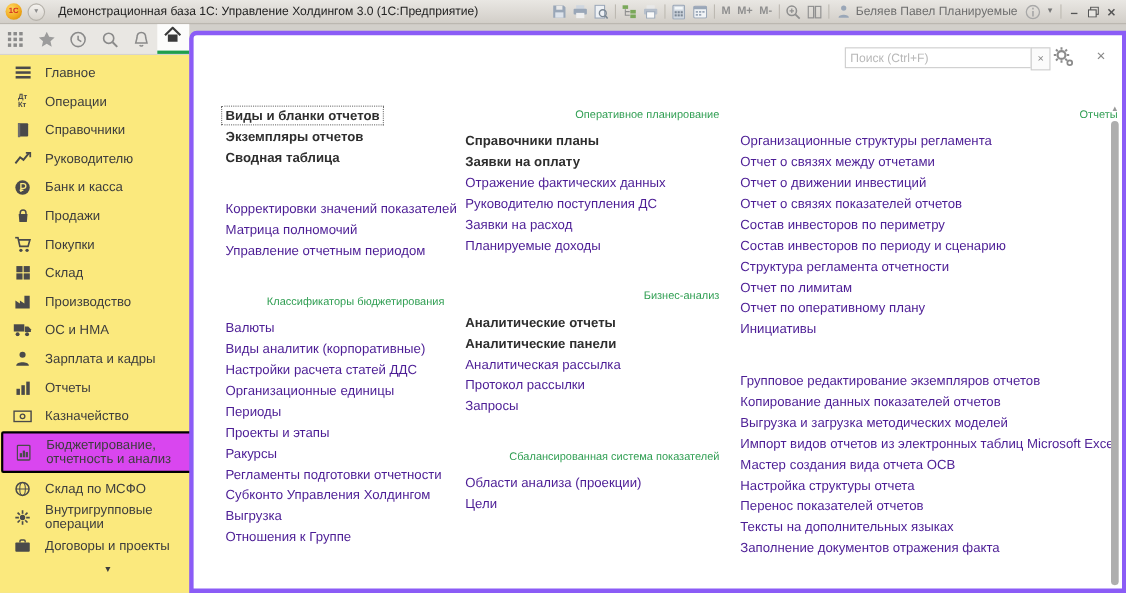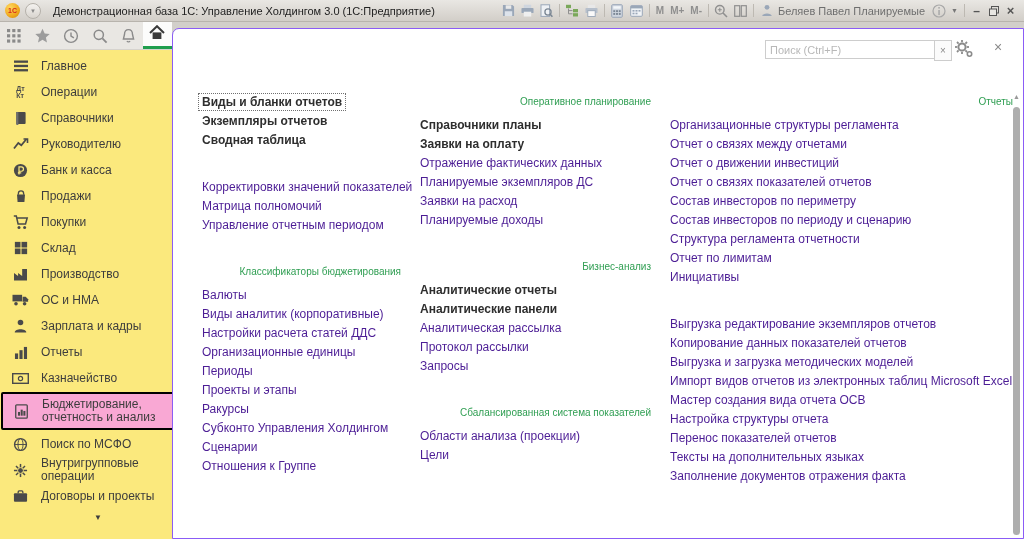--- a/index.html
+++ b/index.html
@@ -33,28 +33,28 @@
   .tab-home{width:29px;flex:0 0 29px;background:#fcfcfb;display:flex;align-items:center;
     justify-content:center;border-bottom:3px solid #1f9e4d;box-sizing:border-box;}
 
   
   .sidebar{position:absolute;top:50px;left:0;width:196px;bottom:0;background:#fbe97d;
     display:flex;flex-direction:column;padding-top:3px;box-sizing:border-box;}
   .sb-item{display:flex;align-items:center;gap:12px;padding:0 4px 0 12px;min-height:26px;
     font-size:12px;color:#3d3d3d;cursor:pointer;}
   .sb-item .sb-label{line-height:13px;}
   .sb-icon{width:17px;height:17px;flex:0 0 17px;display:flex;align-items:center;justify-content:center;}
-  .sb-item.selected{background:#f9a8d4;border:2px solid #000;border-radius:2px;
+  .sb-item.selected{background:#d946ef;border:2px solid #000;border-radius:2px;
     margin:1px 1px;min-height:34px;padding-left:10px;}
   .sb-more{text-align:center;color:#3d3d3d;font-size:8px;padding:4px 0;}
   .dtkt{font-size:7px;line-height:7px;font-weight:bold;color:#4a4a4a;text-align:left;}
 
   
   .panel{position:absolute;left:172px;top:28px;right:0;bottom:0;background:#fff;
-    border:1px solid #8b5cf6;border-radius:7px 0 0 0;box-sizing:border-box;}
+    border:4px solid #8b5cf6;border-radius:7px 0 0 0;box-sizing:border-box;}
   .search-wrap{position:absolute;left:592px;top:11px;display:flex;}
   .search-input{width:160px;height:17px;border:1px solid #cdcdcd;font-size:11px;
     padding:0 4px;color:#333;box-sizing:content-box;outline:none;
     font-family:"Liberation Sans","DejaVu Sans",sans-serif;}
   .search-input::placeholder{color:#b8b8b8;}
   .search-clear{width:16px;height:19px;border:1px solid #cdcdcd;margin-left:-1px;
     background:#fbfbfb;color:#8a8a8a;font-size:10px;display:flex;align-items:center;justify-content:center;}
   .panel-gear{position:absolute;left:779px;top:8px;width:24px;height:22px;
     display:flex;align-items:center;justify-content:center;}
   .panel-close{position:absolute;left:816px;top:9px;width:18px;height:18px;color:#8a8a8a;
@@ -394,21 +394,21 @@
         <span class="sb-label">Бюджетирование, отчетность и анализ</span>
       </div>
       <div class="sb-item">
         <span class="sb-icon">
           <svg width="15" height="15" viewBox="0 0 16 16">
             <circle cx="8" cy="8" r="6.3" fill="none" stroke="#4a4a4a" stroke-width="1.5"></circle>
             <ellipse cx="8" cy="8" rx="2.7" ry="6.3" fill="none" stroke="#4a4a4a" stroke-width="1"></ellipse>
             <line x1="1.7" y1="8" x2="14.3" y2="8" stroke="#4a4a4a" stroke-width="1"></line>
           </svg>
         </span>
-        <span class="sb-label">Поиск по МСФО</span>
+        <span class="sb-label">Склад по МСФО</span>
       </div>
       <div class="sb-item">
         <span class="sb-icon">
           <svg width="15" height="15" viewBox="0 0 16 16">
             <g stroke="#4a4a4a" stroke-width="1.6">
               <line x1="8" y1="1" x2="8" y2="15"></line>
               <line x1="1" y1="8" x2="15" y2="8"></line>
               <line x1="3.2" y1="3.2" x2="12.8" y2="12.8"></line>
               <line x1="12.8" y1="3.2" x2="3.2" y2="12.8"></line>
             </g>
@@ -466,32 +466,33 @@
       </div>
       <div class="block">
         <div class="sec-h">Классификаторы бюджетирования</div>
         <div class="item"><span>Валюты</span></div>
         <div class="item"><span>Виды аналитик (корпоративные)</span></div>
         <div class="item"><span>Настройки расчета статей ДДС</span></div>
         <div class="item"><span>Организационные единицы</span></div>
         <div class="item"><span>Периоды</span></div>
         <div class="item"><span>Проекты и этапы</span></div>
         <div class="item"><span>Ракурсы</span></div>
+        <div class="item"><span>Регламенты подготовки отчетности</span></div>
         <div class="item"><span>Субконто Управления Холдингом</span></div>
-        <div class="item"><span>Сценарии</span></div>
+        <div class="item"><span>Выгрузка</span></div>
         <div class="item"><span>Отношения к Группе</span></div>
       </div>
     </div>
   <div class="col col2">
       <div class="block">
         <div class="sec-h">Оперативное планирование</div>
         <div class="item bold"><span>Справочники планы</span></div>
         <div class="item bold"><span>Заявки на оплату</span></div>
         <div class="item"><span>Отражение фактических данных</span></div>
-        <div class="item"><span>Планируемые экземпляров ДС</span></div>
+        <div class="item"><span>Руководителю поступления ДС</span></div>
         <div class="item"><span>Заявки на расход</span></div>
         <div class="item"><span>Планируемые доходы</span></div>
       </div>
       <div class="block">
         <div class="sec-h">Бизнес-анализ</div>
         <div class="item bold"><span>Аналитические отчеты</span></div>
         <div class="item bold"><span>Аналитические панели</span></div>
         <div class="item"><span>Аналитическая рассылка</span></div>
         <div class="item"><span>Протокол рассылки</span></div>
         <div class="item"><span>Запросы</span></div>
@@ -506,24 +507,25 @@
       <div class="block">
         <div class="sec-h">Отчеты</div>
         <div class="item"><span>Организационные структуры регламента</span></div>
         <div class="item"><span>Отчет о связях между отчетами</span></div>
         <div class="item"><span>Отчет о движении инвестиций</span></div>
         <div class="item"><span>Отчет о связях показателей отчетов</span></div>
         <div class="item"><span>Состав инвесторов по периметру</span></div>
         <div class="item"><span>Состав инвесторов по периоду и сценарию</span></div>
         <div class="item"><span>Структура регламента отчетности</span></div>
         <div class="item"><span>Отчет по лимитам</span></div>
+        <div class="item"><span>Отчет по оперативному плану</span></div>
         <div class="item"><span>Инициативы</span></div>
       </div>
       <div class="block">
-        <div class="item"><span>Выгрузка редактирование экземпляров отчетов</span></div>
+        <div class="item"><span>Групповое редактирование экземпляров отчетов</span></div>
         <div class="item"><span>Копирование данных показателей отчетов</span></div>
         <div class="item"><span>Выгрузка и загрузка методических моделей</span></div>
         <div class="item"><span>Импорт видов отчетов из электронных таблиц Microsoft Excel</span></div>
         <div class="item"><span>Мастер создания вида отчета ОСВ</span></div>
         <div class="item"><span>Настройка структуры отчета</span></div>
         <div class="item"><span>Перенос показателей отчетов</span></div>
         <div class="item"><span>Тексты на дополнительных языках</span></div>
         <div class="item"><span>Заполнение документов отражения факта</span></div>
       </div>
     </div>

